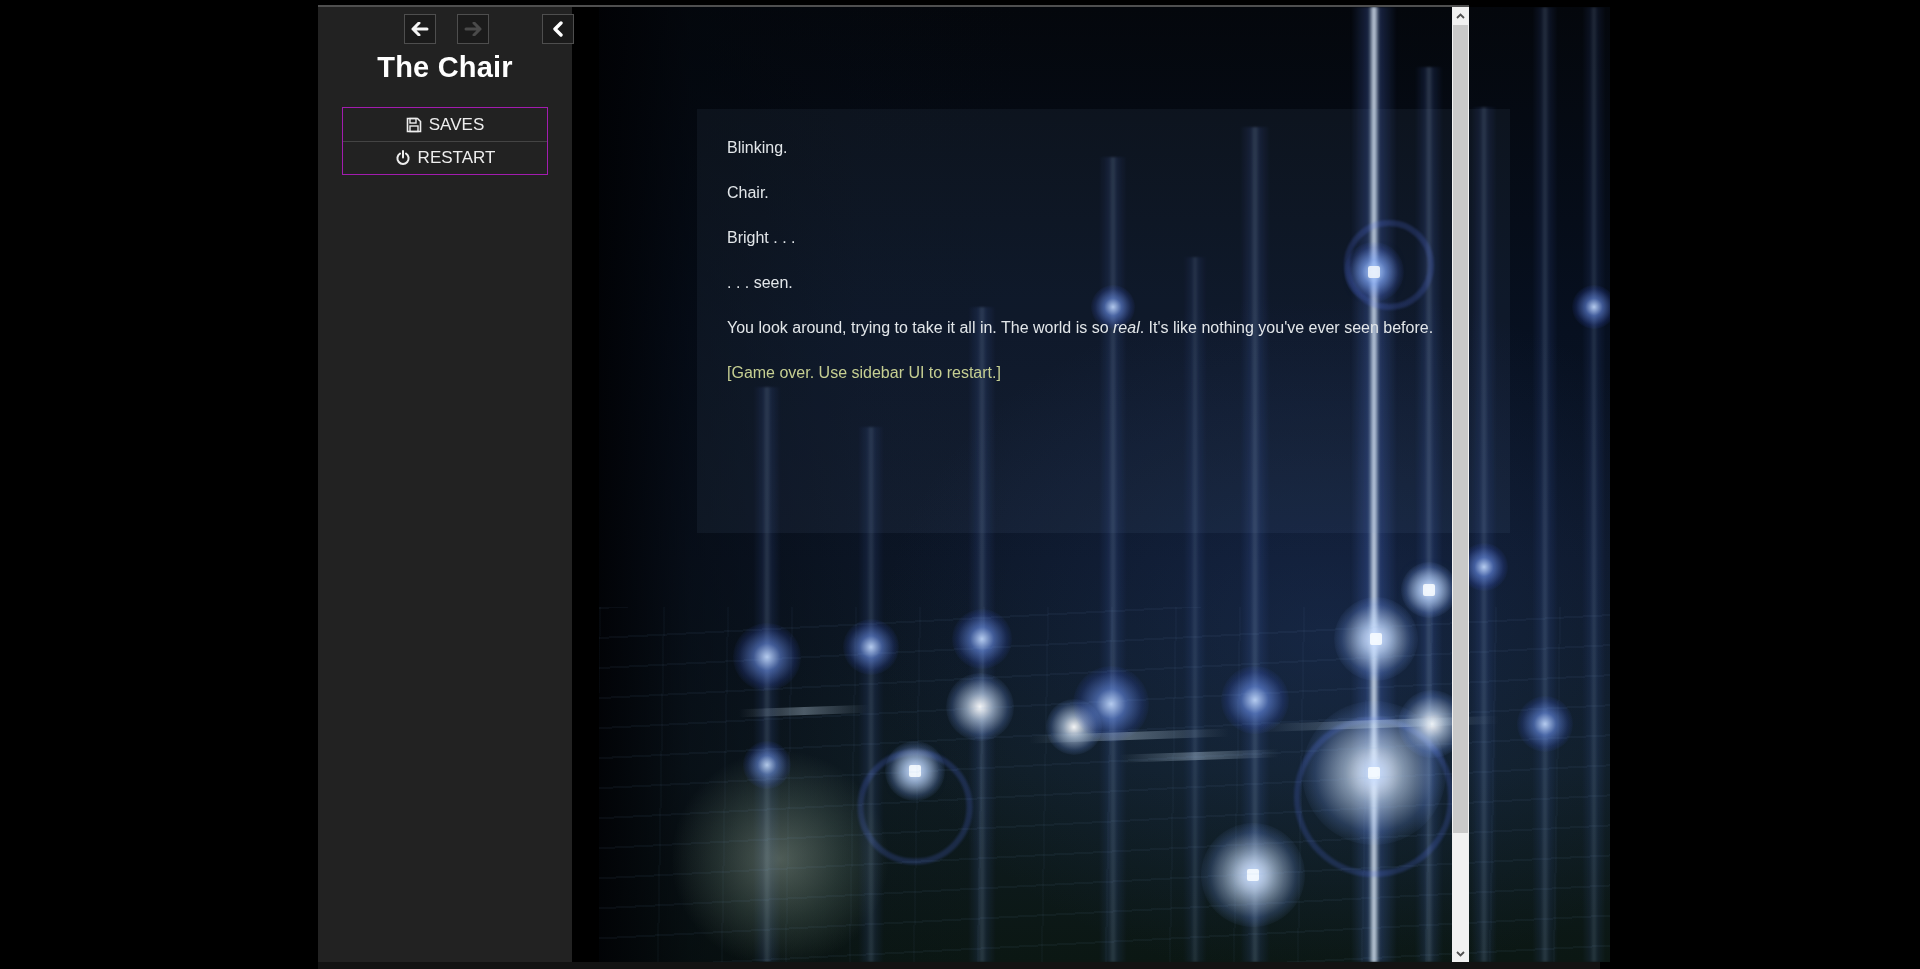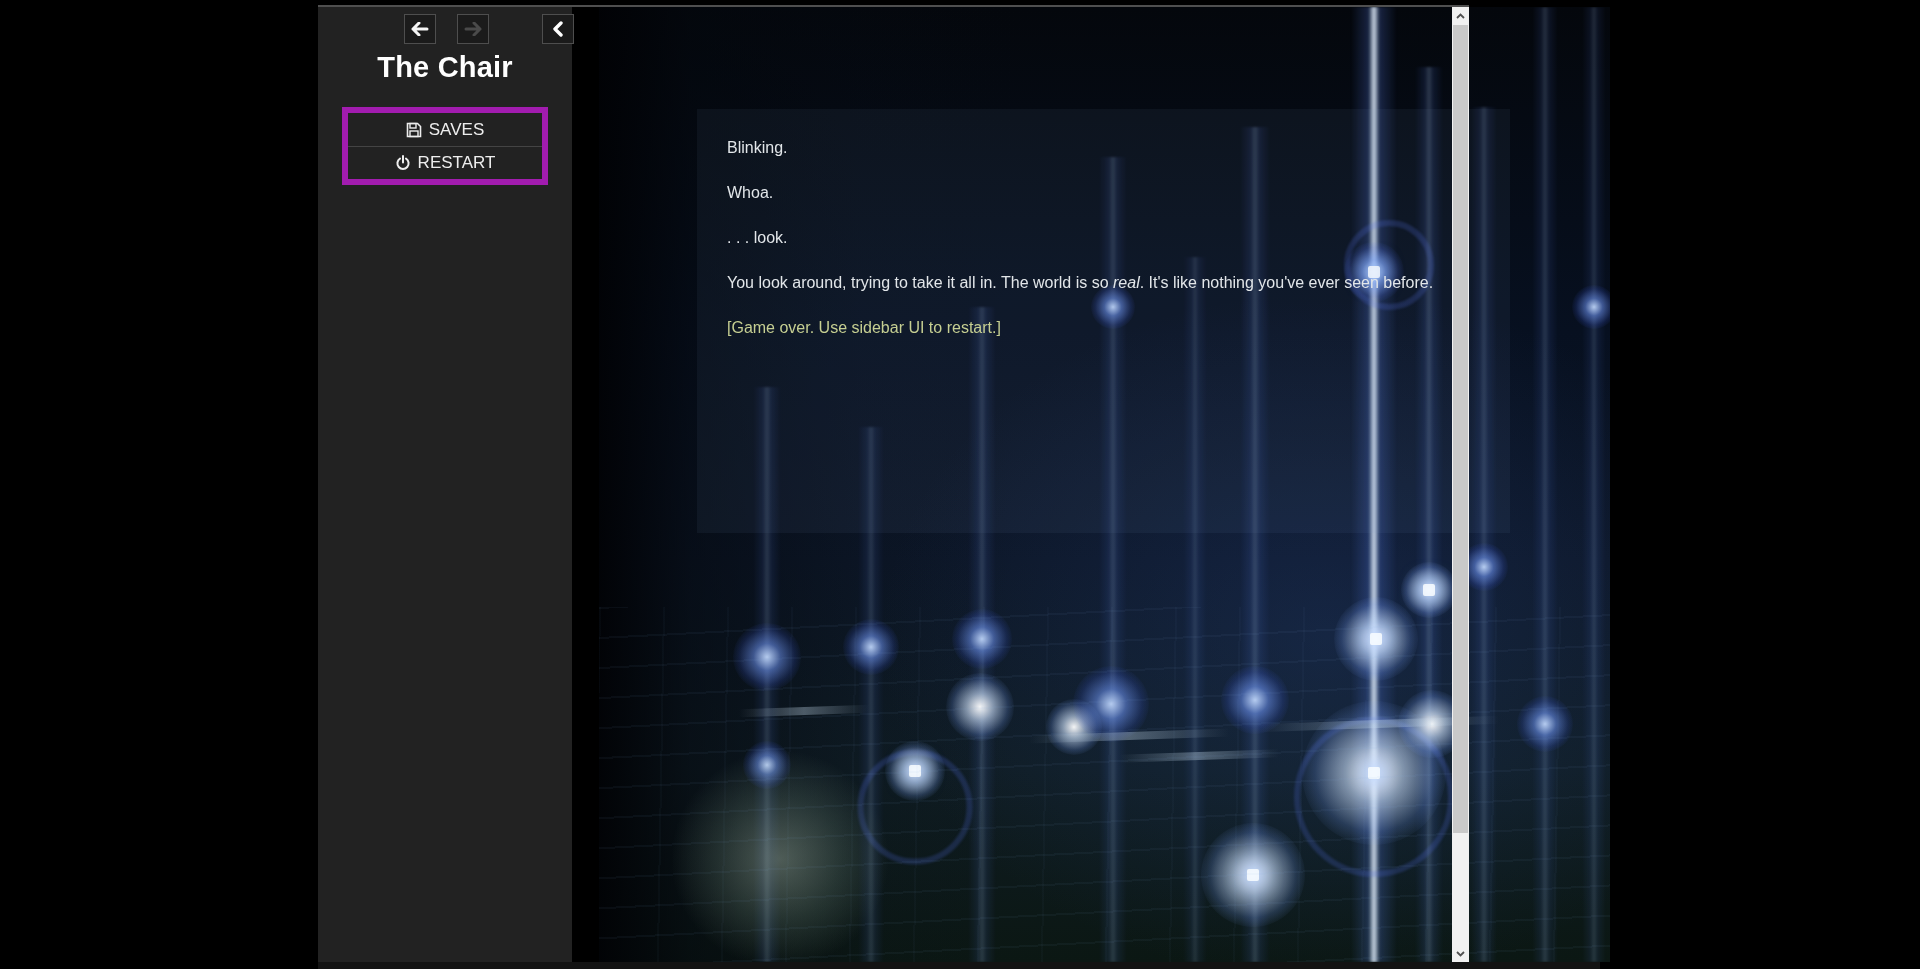--- a/index.html
+++ b/index.html
@@ -17,21 +17,21 @@
   .nav-btn { position:absolute; top:7px; width:32px; height:30px;
              background:#1b1b1b; border:1px solid #4e4e4e; display:flex;
              align-items:center; justify-content:center; cursor:pointer; }
   .nav-btn svg { display:block; }
   .nav-back { left:86px; }
   .nav-forward { left:139px; }
   .nav-collapse { left:224px; }
   .story-title { margin-top:44px; text-align:center; color:#fff; font-size:29px;
                  font-weight:600; letter-spacing:0.2px; }
   .menu { position:absolute; left:24px; top:100px; width:206px;
-          border:6px solid #a21caf; list-style:none; }
+          border:1px solid #a21caf; list-style:none; }
   .menu li { height:33px; display:flex; align-items:center; justify-content:center;
              gap:7px; color:#eee; font-size:17px; cursor:pointer; }
   .menu li + li { border-top:1px solid #444;align-items:center; }
   .menu .mi { display:flex; align-items:center; }
 
   
   .story { position:absolute; left:254px; top:0; width:1011px; height:100%;
            overflow:hidden;
            background:
              radial-gradient(ellipse 620px 480px at 72% 66%, rgba(45,75,145,0.28), transparent 72%),
@@ -174,22 +174,23 @@
         <div class="node" style="left: 775px; top: 265px;"></div>
         <div class="streak" style="left: 430px; top: 725px; width: 200px;"></div>
         <div class="streak" style="left: 660px; top: 713px; width: 240px;"></div>
         <div class="streak" style="left: 140px; top: 700px; width: 130px;"></div>
         <div class="streak" style="left: 520px; top: 745px; width: 160px;"></div>
       </div>
     <div class="gridlines"></div>
     <div class="passage">
       <div id="passage-content">
           <p><span>Blinking.</span></p>
-          <p><span>Whoa.</span></p>
-          <p><span>. . . look.</span></p>
+          <p><span>Chair.</span></p>
+          <p><span>Bright . . .</span></p>
+          <p><span>. . . seen.</span></p>
           <p><span>You look around, trying to take it all in. The world is so </span><em>real</em><span>. It's like nothing you've ever seen before.</span></p>
           <p class="game-over"><span>[Game over. Use sidebar UI to restart.]</span></p>
         </div>
     </div>
   </div>
 
   <div class="scrollbar">
     <div class="sb-btn up">
       <span>
         <svg width="9" height="6" viewBox="0 0 9 6">

